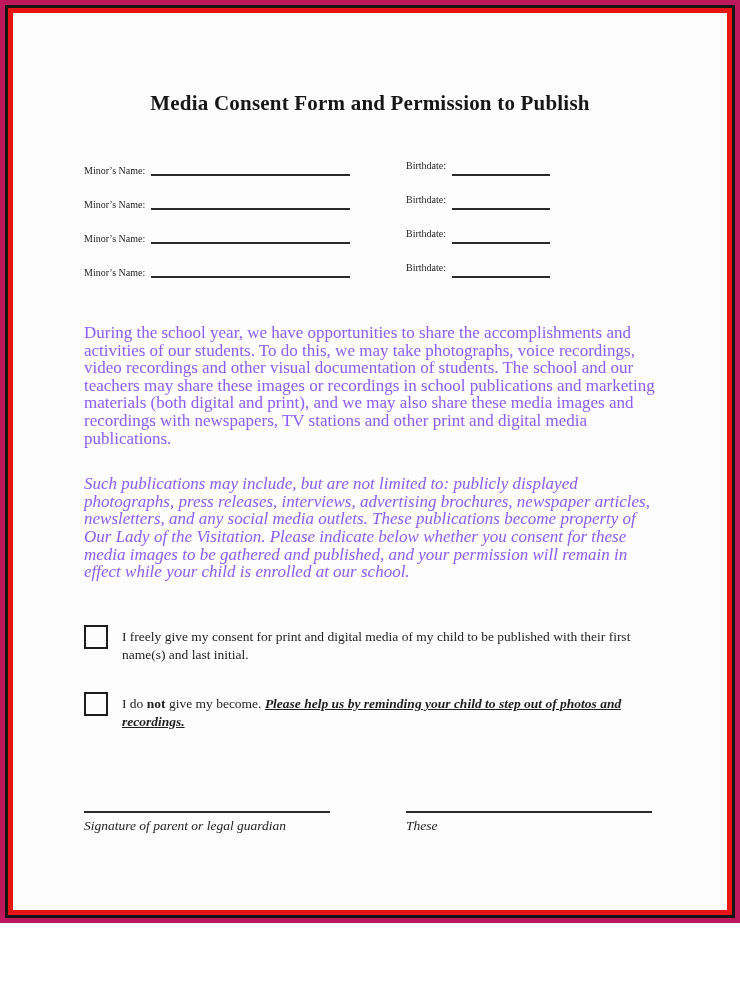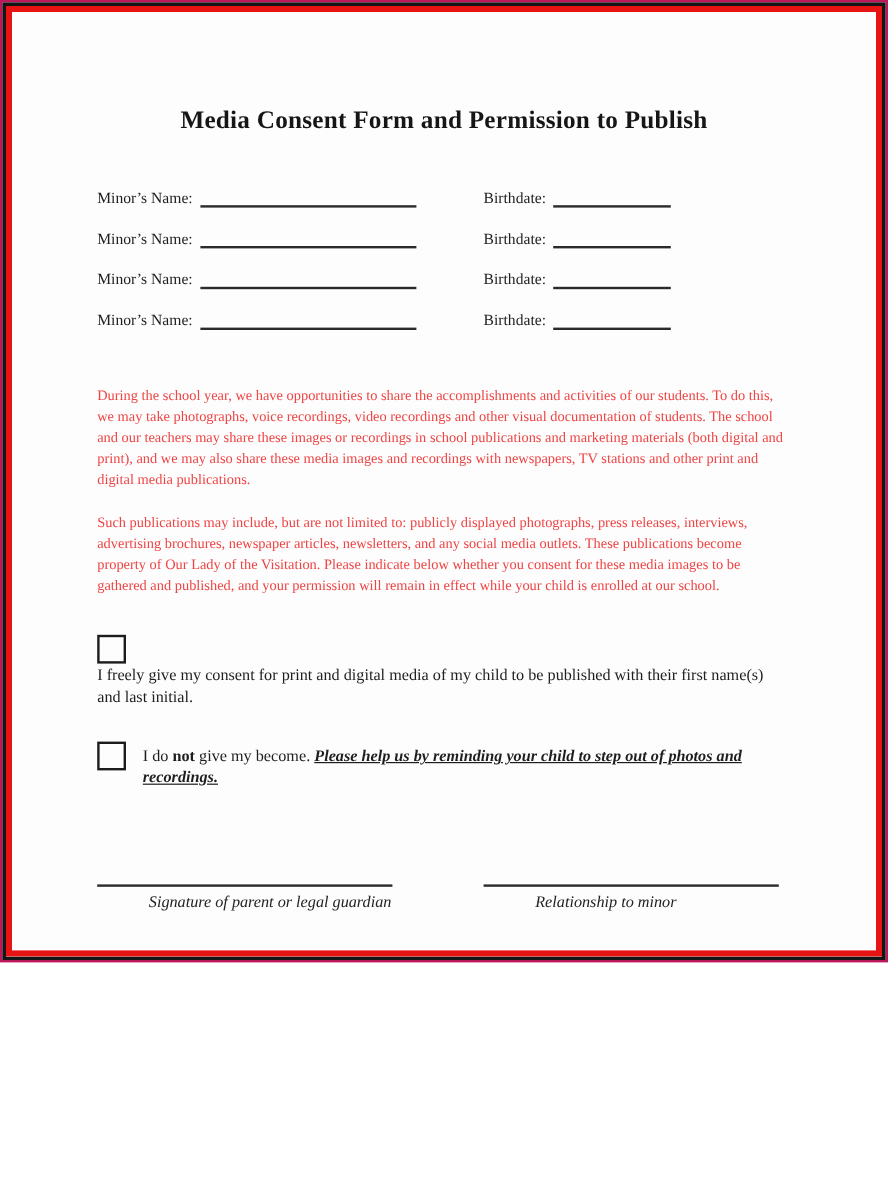--- a/index.html
+++ b/index.html
@@ -1,21 +1,21 @@
 <!DOCTYPE html>
 <html><head>
 <meta charset="utf-8">
 <style>
   * { margin: 0; padding: 0; box-sizing: border-box; }
   html, body { width: 740px; height: 983px; background: #ffffff; }
   body { font-family: "Liberation Serif", "DejaVu Serif", serif; color: #1e1e1e; }
 
   .frame-outer {
-    width: 740px; height: 802px;
-    border: 2px solid #be185d;
+    width: 740px; height: 923px;
+    border: 5px solid #be185d;
   }
   .frame-mid {
     width: 100%; height: 100%;
     border: 3px solid #151515;
   }
   .frame-inner {
     width: 100%; height: 100%;
     border: 5px solid #e81414;
     background: #fdfdfd;
     overflow: hidden;
@@ -42,54 +42,54 @@
     width: 322px;
     display: flex;
     align-items: flex-end;
   }
   .cell-right {
     flex: 1;
     display: flex;
     align-items: flex-start;
   }
   .field-label {
-    font-size: 13px;
+    font-size: 10px;
     white-space: nowrap;
     padding-right: 6px;
   }
   .blank {
     border-bottom: 2px solid #2b2b2b;
     height: 16px;
     display: inline-block;
   }
   .blank-name { flex: 1; margin-right: 56px; }
   .blank-birthdate { width: 98px; }
 
   .paragraph {
-    font-size: 12px;
+    font-size: 17px;
     line-height: 17.6px;
     text-align: left;
-    color: #ef4444;
+    color: #8b5cf6;
   }
   .paragraph-1 { margin-top: 46px; }
-  .paragraph-2 { margin-top: 18px; }
+  .paragraph-2 { margin-top: 28px; font-style: italic; }
 
   .acknowledgment {
     margin-top: 76px;
     padding-left: 39px;
     font-size: 13.5px;
     font-style: italic;
     color: #222;
   }
 
   .consent-row {
     display: flex;
     align-items: flex-start;
   }
-  .consent-row-yes { margin-top: 34px; flex-direction: column; }
+  .consent-row-yes { margin-top: 46px; }
   .consent-row-no  { margin-top: 30px; }
   .checkbox {
     width: 24px; height: 24px;
     border: 2px solid #1c1c1c;
     background: #fdfdfd;
     flex: 0 0 24px;
     margin-right: 14px;
     margin-top: -2px;
     cursor: pointer;
   }
@@ -118,21 +118,20 @@
   .signature-line {
     border-top: 2px solid #2b2b2b;
     height: 0;
     cursor: text;
   }
   .signature-label {
     font-size: 13.5px;
     font-style: italic;
     padding-top: 5px;
     color: #222;
-    margin-left: 43px;
   }
 </style>
 </head>
 <body>
 
 <div class="frame-outer">
   <div class="frame-mid">
     <div class="frame-inner">
       <div class="content">
 
@@ -201,24 +200,20 @@
           <div class="consent-text"><span>I do </span><span class="bold-underline">not</span><span> give my become. </span><span class="bold-italic-underline">Please help us by reminding your child to step out of photos and recordings.</span></div>
         </div>
 
         <div class="signature-grid">
 
           <div class="signature-field">
             <div class="signature-line"></div>
             <div class="signature-label">Signature of parent or legal guardian</div>
           </div>
 
-          <div class="signature-field">
-            <div class="signature-line"></div>
-            <div class="signature-label">Relationship to minor</div>
-          </div>
 
 
           <div class="signature-field">
             <div class="signature-line"></div>
             <div class="signature-label">These</div>
           </div>
 
         </div>
 
       </div>

